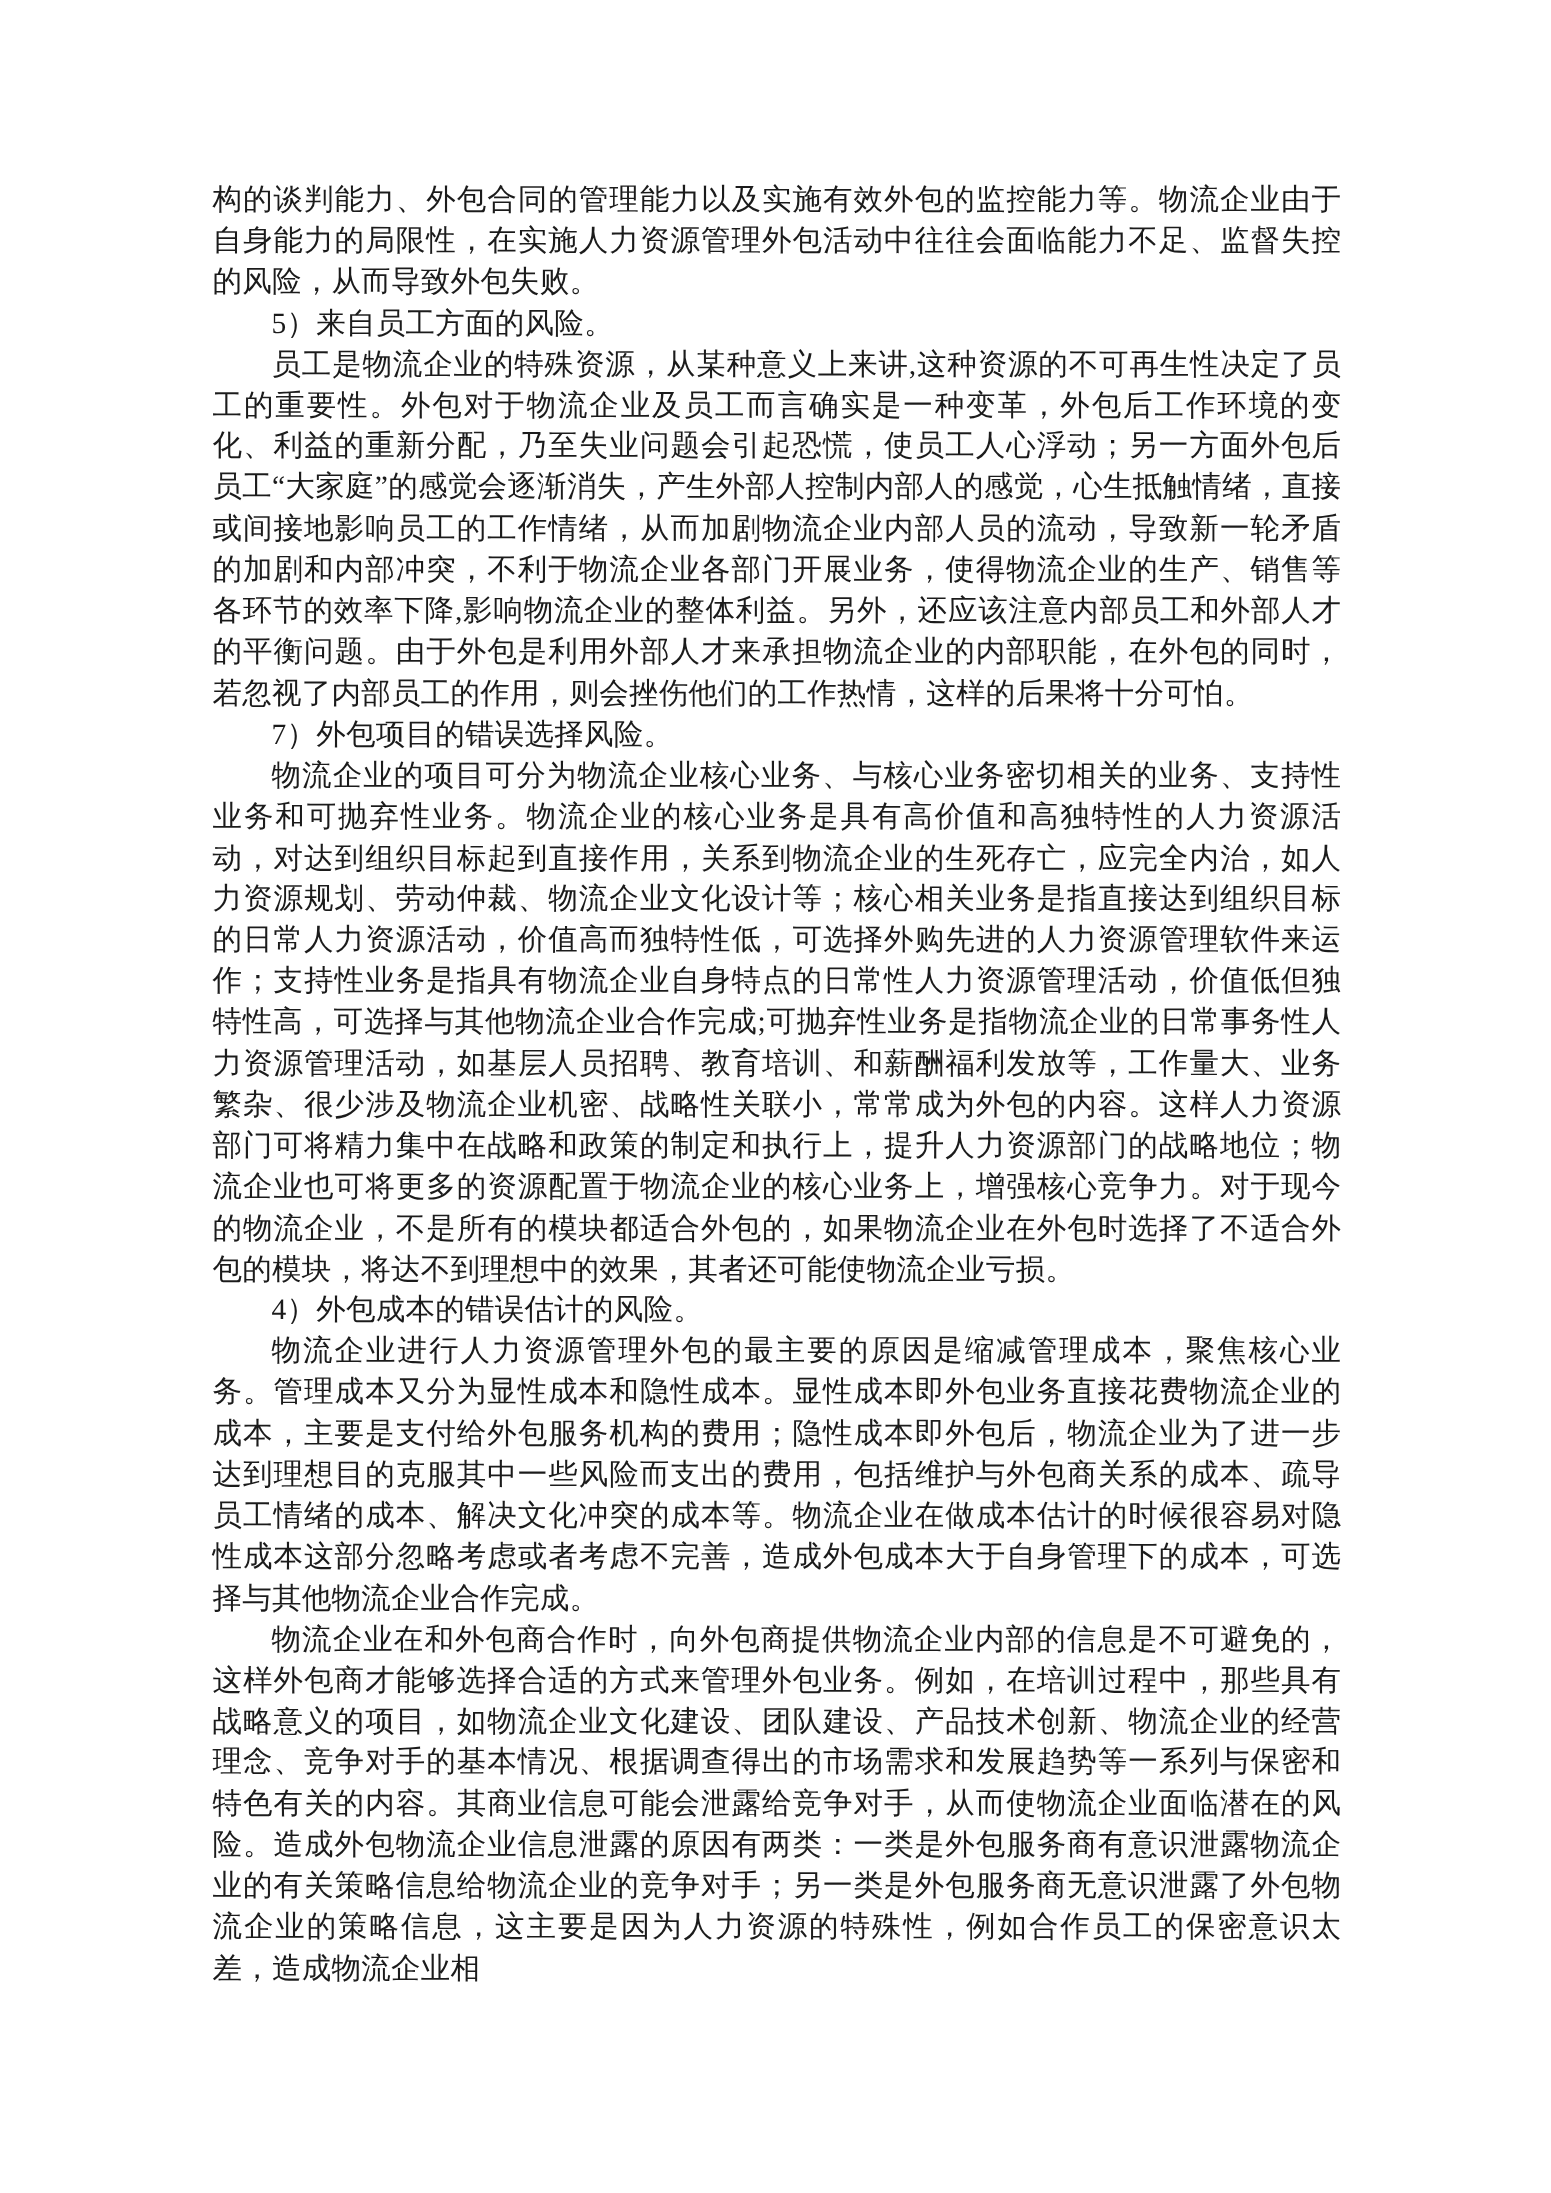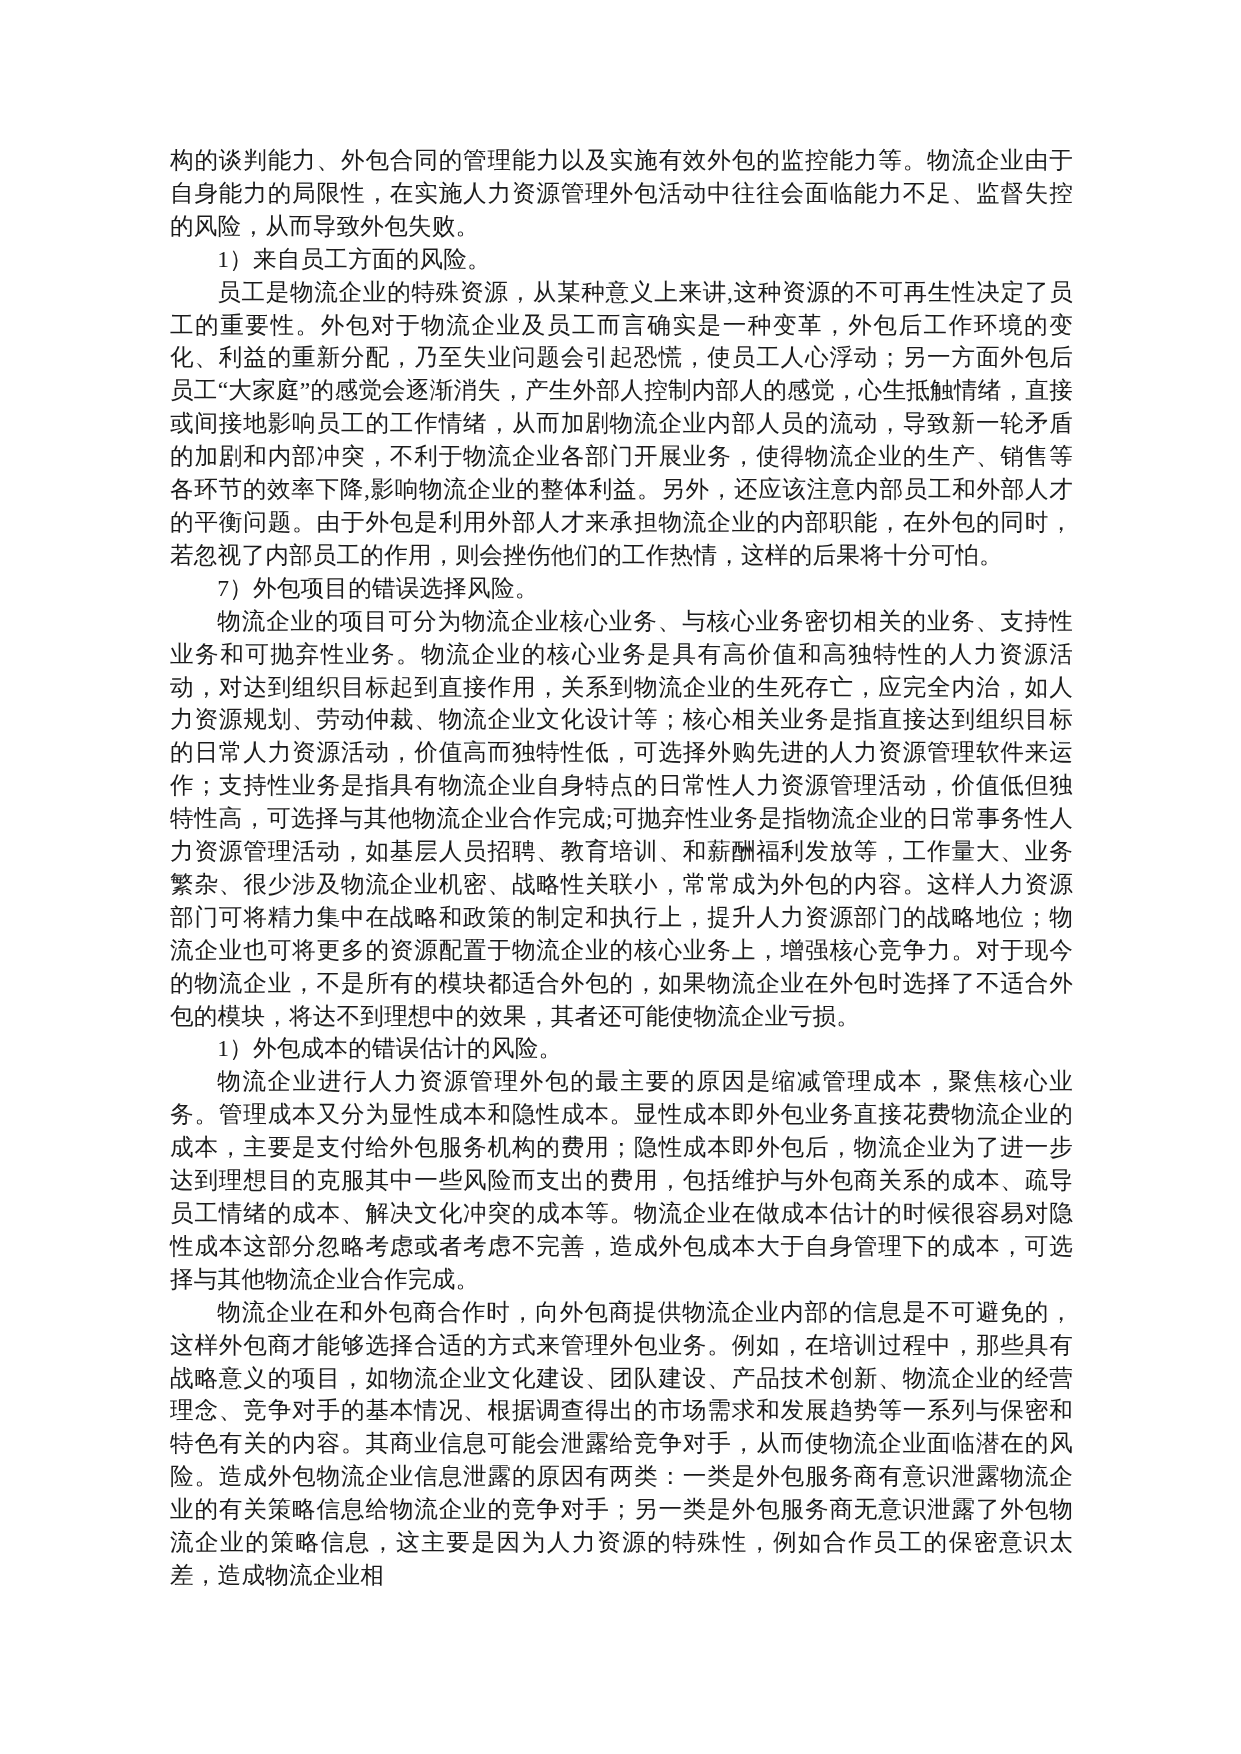--- a/index.html
+++ b/index.html
@@ -35,21 +35,21 @@
   .para.indent {
     text-indent: 2em;
   }
 </style>
 </head>
 <body>
 
 <div class="page">
   <div class="doc-body">
     <p class="para">构的谈判能力、外包合同的管理能力以及实施有效外包的监控能力等。物流企业由于自身能力的局限性，在实施人力资源管理外包活动中往往会面临能力不足、监督失控的风险，从而导致外包失败。</p>
-    <p class="para indent">1）来自员工方面的风险。</p>
+    <p class="para indent">5）来自员工方面的风险。</p>
     <p class="para indent">员工是物流企业的特殊资源，从某种意义上来讲,这种资源的不可再生性决定了员工的重要性。外包对于物流企业及员工而言确实是一种变革，外包后工作环境的变化、利益的重新分配，乃至失业问题会引起恐慌，使员工人心浮动；另一方面外包后员工“大家庭”的感觉会逐渐消失，产生外部人控制内部人的感觉，心生抵触情绪，直接或间接地影响员工的工作情绪，从而加剧物流企业内部人员的流动，导致新一轮矛盾的加剧和内部冲突，不利于物流企业各部门开展业务，使得物流企业的生产、销售等各环节的效率下降,影响物流企业的整体利益。另外，还应该注意内部员工和外部人才的平衡问题。由于外包是利用外部人才来承担物流企业的内部职能，在外包的同时，若忽视了内部员工的作用，则会挫伤他们的工作热情，这样的后果将十分可怕。</p>
     <p class="para indent">7）外包项目的错误选择风险。</p>
     <p class="para indent">物流企业的项目可分为物流企业核心业务、与核心业务密切相关的业务、支持性业务和可抛弃性业务。物流企业的核心业务是具有高价值和高独特性的人力资源活动，对达到组织目标起到直接作用，关系到物流企业的生死存亡，应完全内治，如人力资源规划、劳动仲裁、物流企业文化设计等；核心相关业务是指直接达到组织目标的日常人力资源活动，价值高而独特性低，可选择外购先进的人力资源管理软件来运作；支持性业务是指具有物流企业自身特点的日常性人力资源管理活动，价值低但独特性高，可选择与其他物流企业合作完成;可抛弃性业务是指物流企业的日常事务性人力资源管理活动，如基层人员招聘、教育培训、和薪酬福利发放等，工作量大、业务繁杂、很少涉及物流企业机密、战略性关联小，常常成为外包的内容。这样人力资源部门可将精力集中在战略和政策的制定和执行上，提升人力资源部门的战略地位；物流企业也可将更多的资源配置于物流企业的核心业务上，增强核心竞争力。对于现今的物流企业，不是所有的模块都适合外包的，如果物流企业在外包时选择了不适合外包的模块，将达不到理想中的效果，其者还可能使物流企业亏损。</p>
-    <p class="para indent">1）外包成本的错误估计的风险。</p>
+    <p class="para indent">4）外包成本的错误估计的风险。</p>
     <p class="para indent">物流企业进行人力资源管理外包的最主要的原因是缩减管理成本，聚焦核心业务。管理成本又分为显性成本和隐性成本。显性成本即外包业务直接花费物流企业的成本，主要是支付给外包服务机构的费用；隐性成本即外包后，物流企业为了进一步达到理想目的克服其中一些风险而支出的费用，包括维护与外包商关系的成本、疏导员工情绪的成本、解决文化冲突的成本等。物流企业在做成本估计的时候很容易对隐性成本这部分忽略考虑或者考虑不完善，造成外包成本大于自身管理下的成本，可选择与其他物流企业合作完成。</p>
     <p class="para indent">物流企业在和外包商合作时，向外包商提供物流企业内部的信息是不可避免的，这样外包商才能够选择合适的方式来管理外包业务。例如，在培训过程中，那些具有战略意义的项目，如物流企业文化建设、团队建设、产品技术创新、物流企业的经营理念、竞争对手的基本情况、根据调查得出的市场需求和发展趋势等一系列与保密和特色有关的内容。其商业信息可能会泄露给竞争对手，从而使物流企业面临潜在的风险。造成外包物流企业信息泄露的原因有两类：一类是外包服务商有意识泄露物流企业的有关策略信息给物流企业的竞争对手；另一类是外包服务商无意识泄露了外包物流企业的策略信息，这主要是因为人力资源的特殊性，例如合作员工的保密意识太差，造成物流企业相</p>
   </div>
 </div>
 
 </body></html>

